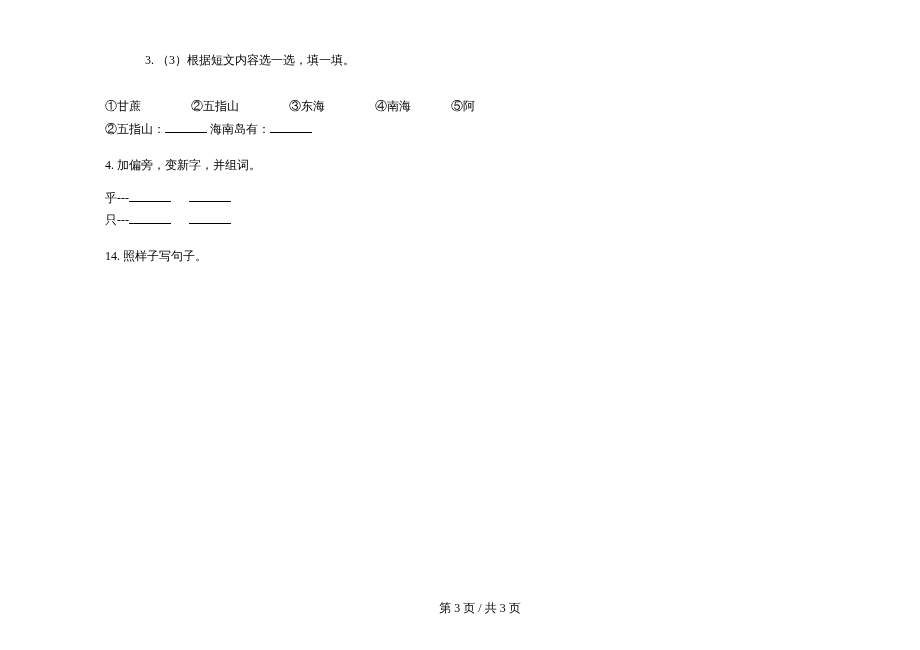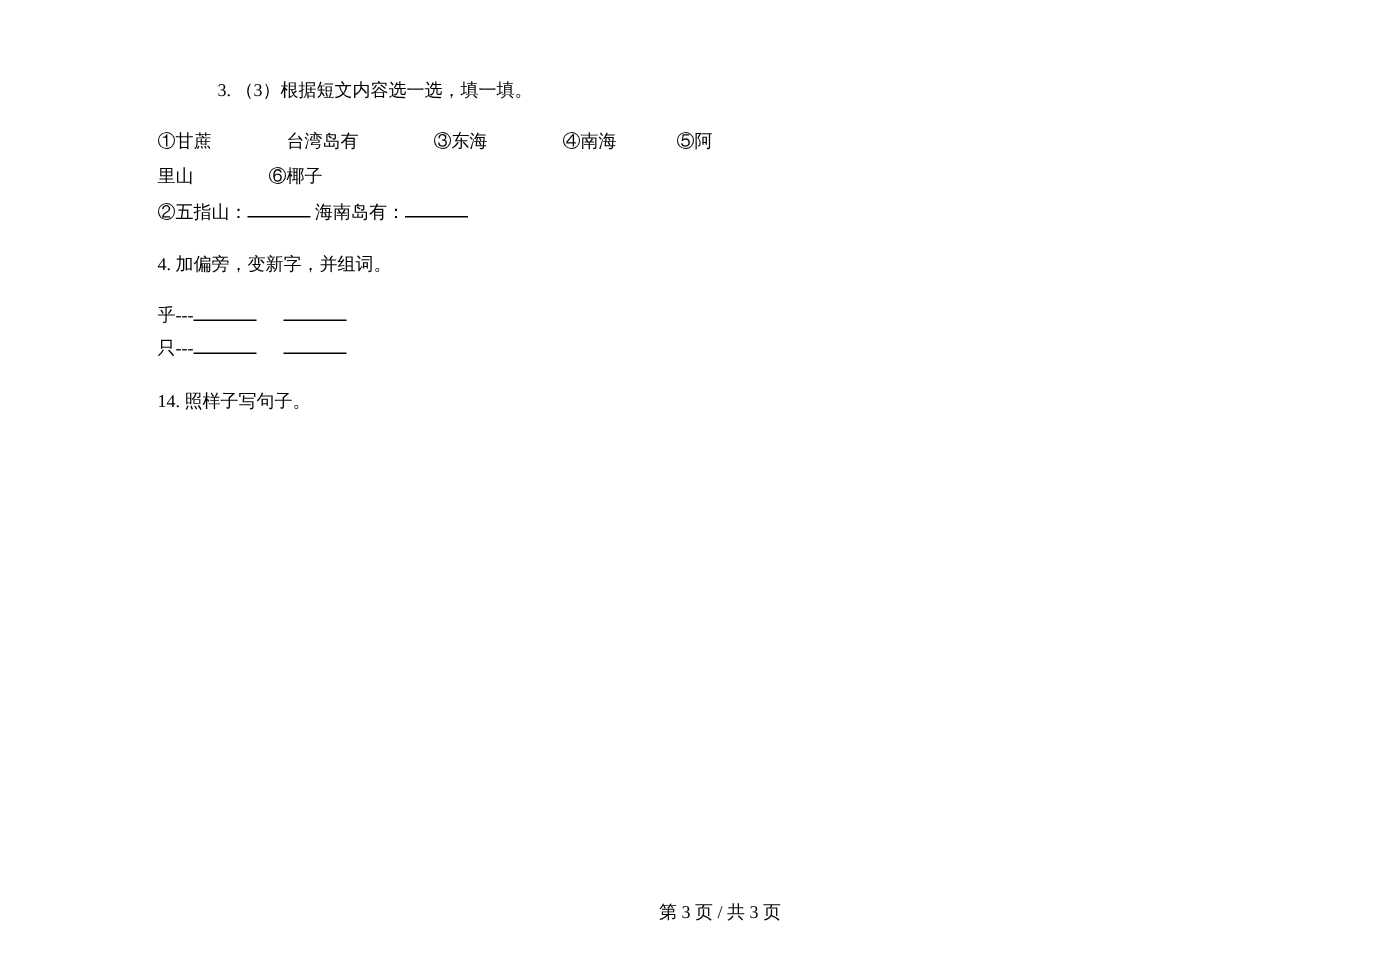--- a/index.html
+++ b/index.html
@@ -16,21 +16,21 @@
       color: #000;
       position: relative;
       padding: 50px 105px 0 105px;
       line-height: 1.8;
     }
     .content {
       width: 100%;
     }
     .q3 {
       margin-left: 40px;
-      margin-bottom: 12px;
+      margin-bottom: 24px;
     }
     .options-line {
       margin-bottom: 2px;
     }
     .blank {
       display: inline-block;
       border-bottom: 1px solid #000;
       min-width: 42px;
       height: 14px;
       vertical-align: baseline;
@@ -56,24 +56,21 @@
 <body>
 
 <div class="content">
 
   <div class="q3">
     <span>3.</span>
     <span>（3）根据短文内容选一选，填一填。</span>
   </div>
 
   <div class="options-line">
-    <span>①甘蔗</span><span class="gap-md"></span><span>台湾岛有</span><span class="gap-md"></span><span>③东海</span><span class="gap-md"></span><span>④南海</span><span class="gap-lg"></span><span>⑤阿</span>
-  </div>
-  <div class="options-line">
-    <span>里山</span><span class="gap-md"></span><span>⑥椰子</span>
+    <span>①甘蔗</span><span class="gap-md"></span><span>②五指山</span><span class="gap-md"></span><span>③东海</span><span class="gap-md"></span><span>④南海</span><span class="gap-lg"></span><span>⑤阿</span>
   </div>
 
   <div>
     <span>②五指山：</span><span class="blank"></span><span> 海南岛有：</span><span class="blank"></span>
   </div>
 
   <div class="section">
     <span>4.</span>
     <span>加偏旁，变新字，并组词。</span>
   </div>

